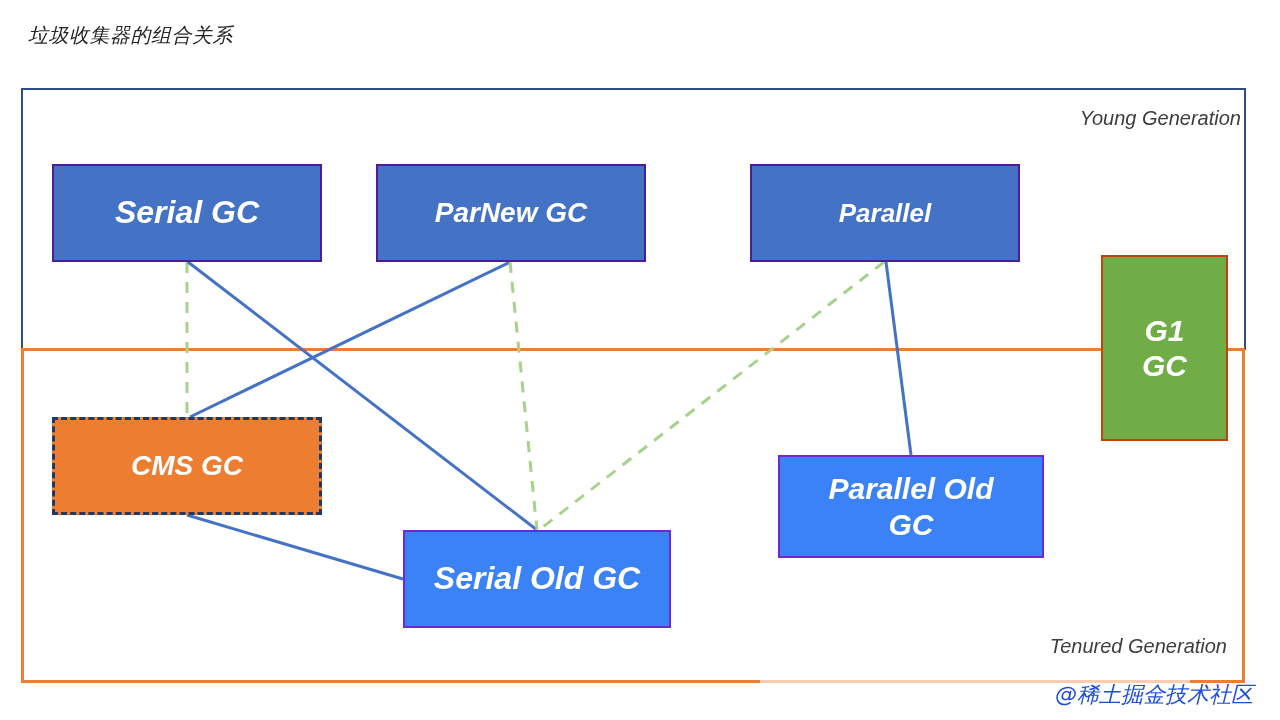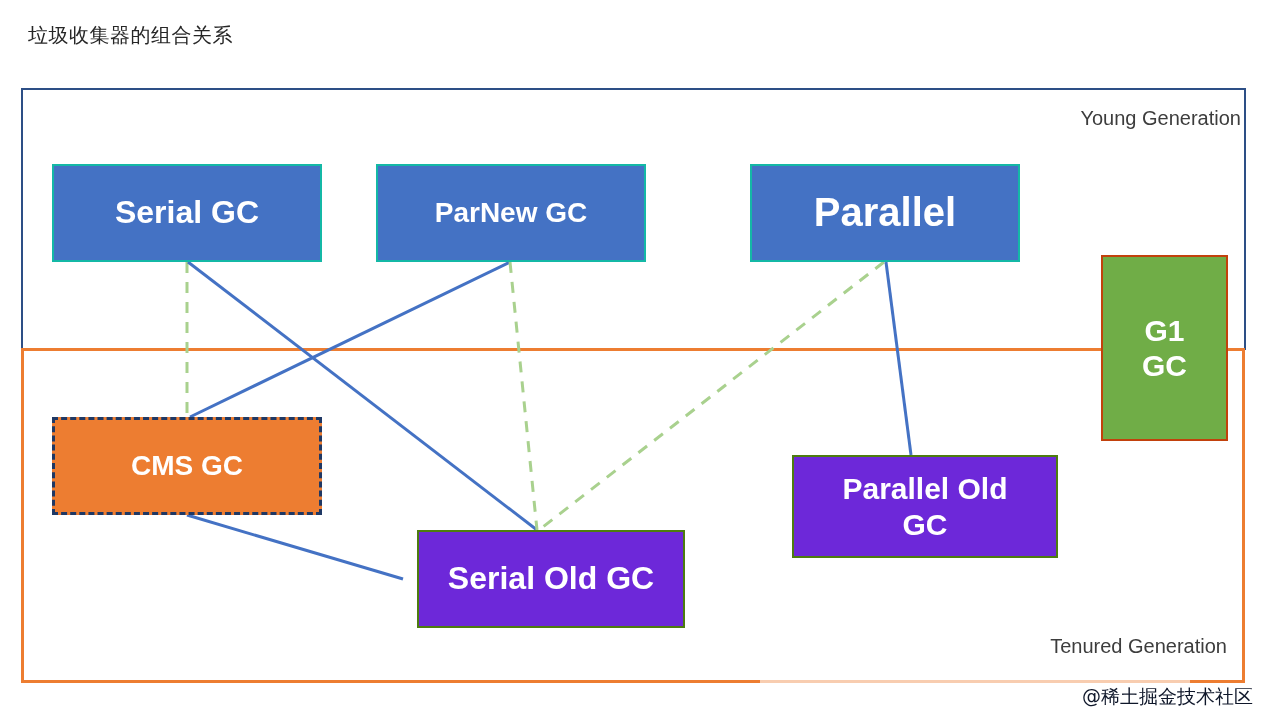--- a/index.html
+++ b/index.html
@@ -12,20 +12,21 @@
     height: 720px;
     font-family: "Liberation Sans", sans-serif;
     overflow: hidden;
     position: relative;
   }
   #stage {
     position: absolute;
     left: 0; top: 0;
     width: 1277px;
     height: 720px;
+    font-style: italic;
   }
   .title {
     position: absolute;
     left: 28px;
     top: 22px;
     font-size: 20px;
     color: #262626;
     font-family: "DejaVu Sans", "Liberation Sans", sans-serif;
     letter-spacing: 0.5px;
     white-space: nowrap;
@@ -82,48 +83,47 @@
     justify-content: center;
     text-align: center;
     color: #ffffff;
     font-weight: bold;
     line-height: 1.18;
     font-family: "Liberation Sans", sans-serif;
     z-index: 5;
   }
   .gc-young {
     background: #4472c4;
-    border: 2px solid #14b8a6;
+    border: 2px solid #4c1d95;
   }
   .gc-old {
-    background: #6d28d9;
-    border: 2px solid #4d7c0f;
-    margin-left: 14px;
+    background: #3b82f6;
+    border: 2px solid #6d28d9;
   }
   .gc-cms {
     background: #ed7d31;
     border: 3px dashed #1f3864;
   }
   .gc-g1 {
     background: #70ad47;
     border: 2px solid #c2410c;
   }
   #box-serial-gc    { left: 52px;   top: 164px; width: 270px; height: 98px;  font-size: 32px; }
   #box-parnew-gc    { left: 376px;  top: 164px; width: 270px; height: 98px;  font-size: 28px; }
-  #box-parallel-scavenge-gc { left: 750px; top: 164px; width: 270px; height: 98px; font-size: 40px; }
+  #box-parallel-scavenge-gc { left: 750px; top: 164px; width: 270px; height: 98px; font-size: 26px; }
   #box-g1-gc        { left: 1101px; top: 255px; width: 127px; height: 186px; font-size: 30px; }
   #box-cms-gc       { left: 52px;   top: 417px; width: 270px; height: 98px;  font-size: 28px; }
   #box-serial-old-gc{ left: 403px;  top: 530px; width: 268px; height: 98px;  font-size: 32px; }
   #box-parallel-old-gc { left: 778px; top: 455px; width: 266px; height: 103px; font-size: 30px; }
   .watermark {
     position: absolute;
     right: 24px;
     bottom: 10px;
-    font-size: 19px;
-    color: #0f172a;
+    font-size: 22px;
+    color: #1d4ed8;
     font-family: "DejaVu Sans", "Liberation Sans", sans-serif;
     white-space: nowrap;
     z-index: 8;
   }
   .wm-band {
     position: absolute;
     left: 760px;
     top: 676px;
     width: 430px;
     height: 11px;

